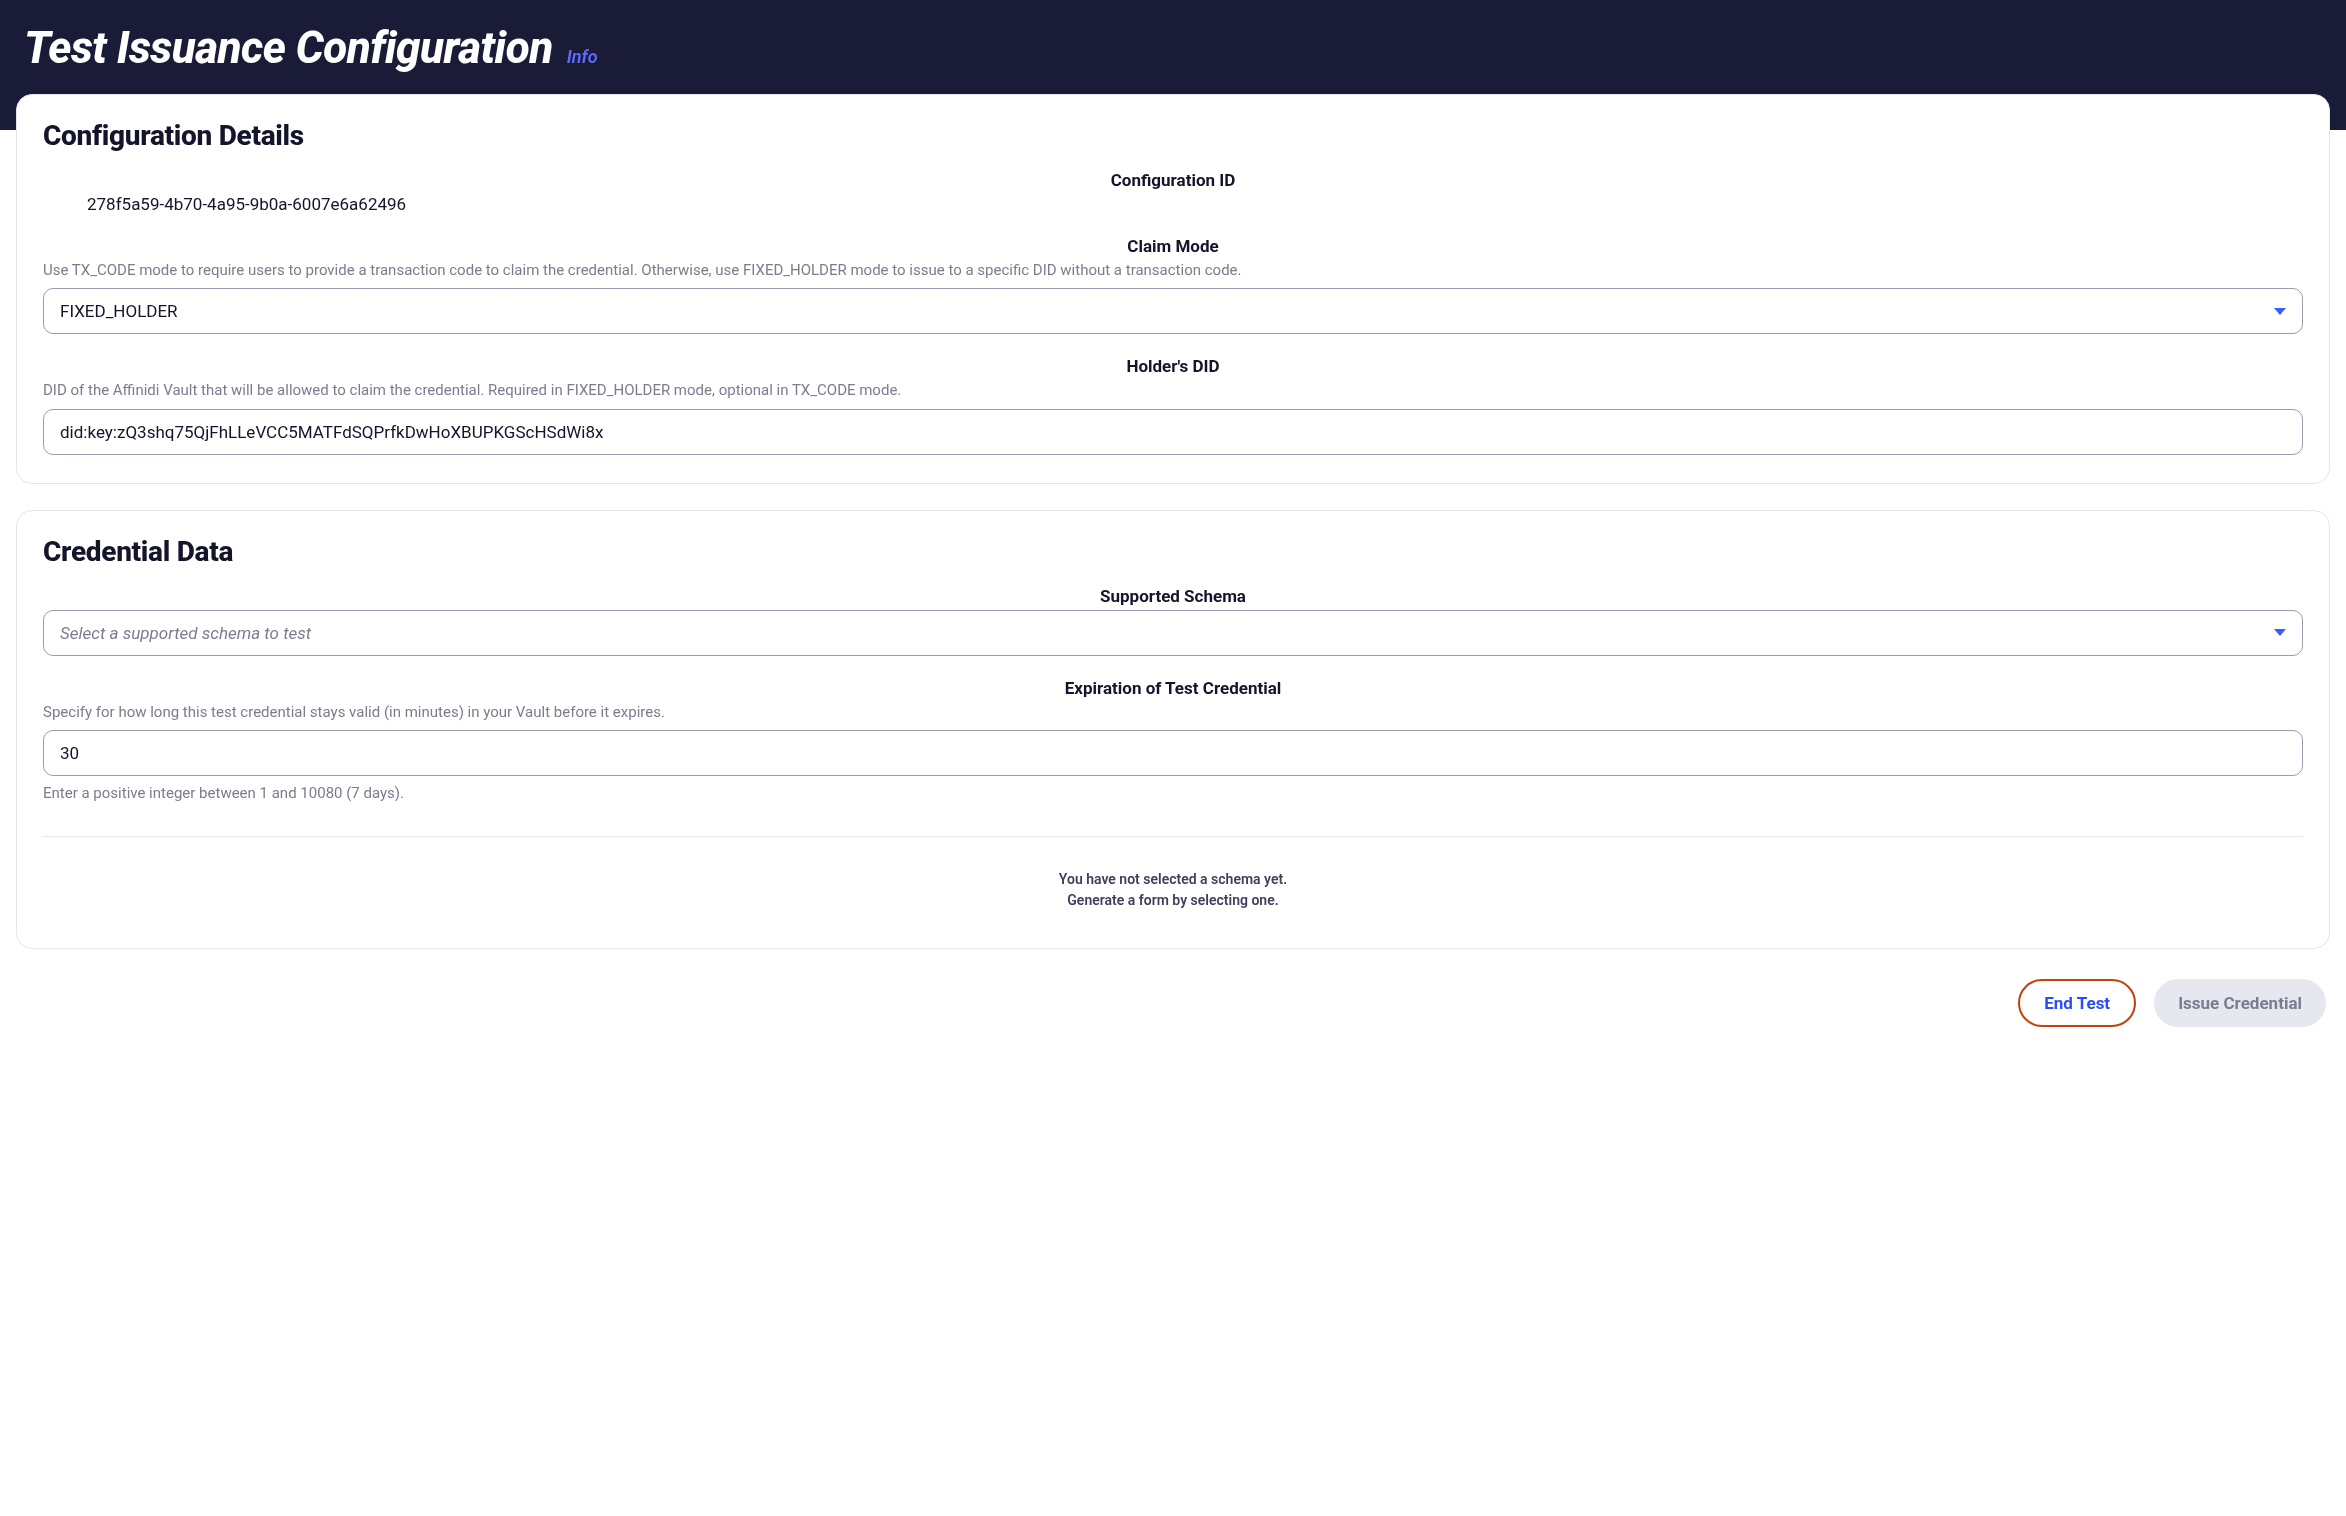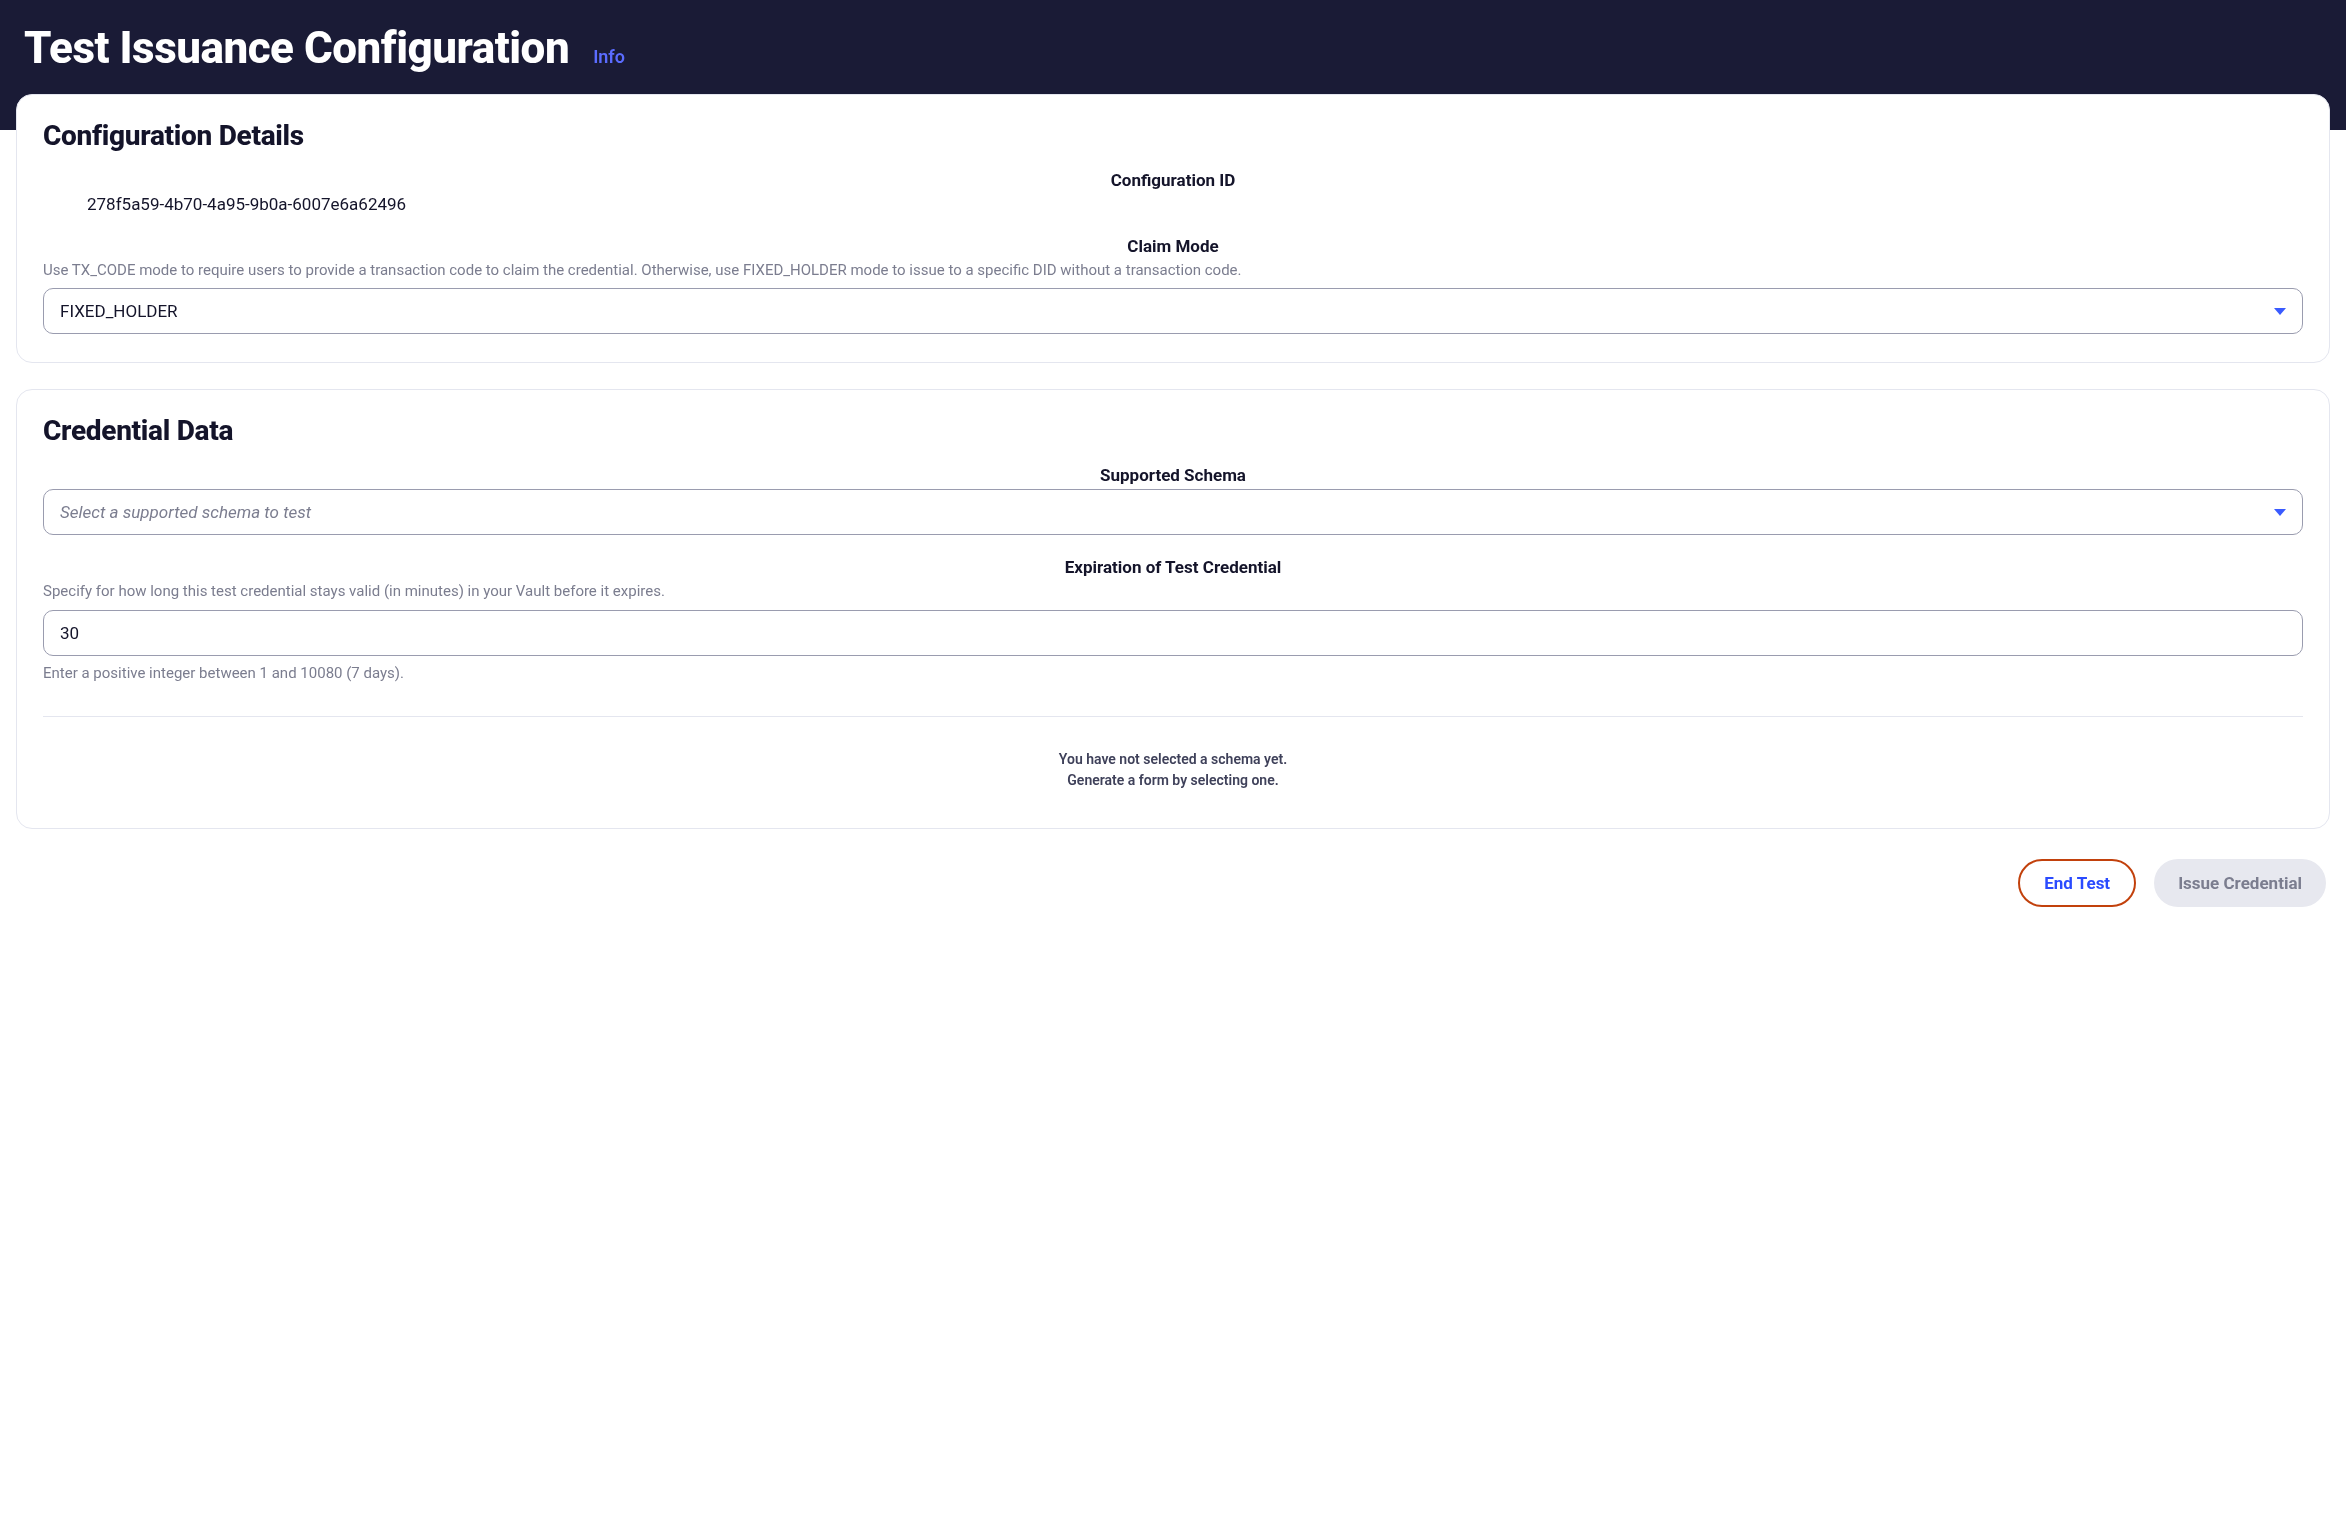--- a/index.html
+++ b/index.html
@@ -10,21 +10,22 @@
     -webkit-font-smoothing: antialiased;
   }
   .page { width: 100%; }
 
   
   .header {
     background: #1a1b36;
     padding: 22px 7px 56px 24px;
     display: flex;
     align-items: baseline;
-    gap: 24px;
+    gap: 14px;
+    font-style: italic;
   }
   .header-title {
     font-size: 44px;
     font-weight: 800;
     color: #ffffff;
     letter-spacing: -0.5px;
   }
   .header-info {
     font-size: 18px;
     color: #5b6cff;
@@ -179,20 +180,27 @@
       <div class="field-label">Claim Mode</div>
       <div class="field-help">Use TX_CODE mode to require users to provide a transaction code to claim the credential. Otherwise, use FIXED_HOLDER mode to issue to a specific DID without a transaction code.</div>
       <div class="control">
         <button type="button" class="select">
           <span class="select-text">FIXED_HOLDER</span>
           <span class="chevron"></span>
         </button>
       </div>
     </div>
 
+    <div class="field">
+      <div class="field-label">Holder's DID</div>
+      <div class="field-help">DID of the Affinidi Vault that will be allowed to claim the credential. Required in FIXED_HOLDER mode, optional in TX_CODE mode.</div>
+      <div class="control">
+        <input class="input" type="text" value="did:key:zQ3shq75QjFhLLeVCC5MATFdSQPrfkDwHoXBUPKGScHSdWi8x" style="">
+      </div>
+    </div>
   </section>
 
   <section class="card">
     <h2>Credential Data</h2>
 
     <div class="field">
       <div class="field-label">Supported Schema</div>
       <div class="control">
         <button type="button" class="select">
           <span class="select-text placeholder">Select a supported schema to test</span>

